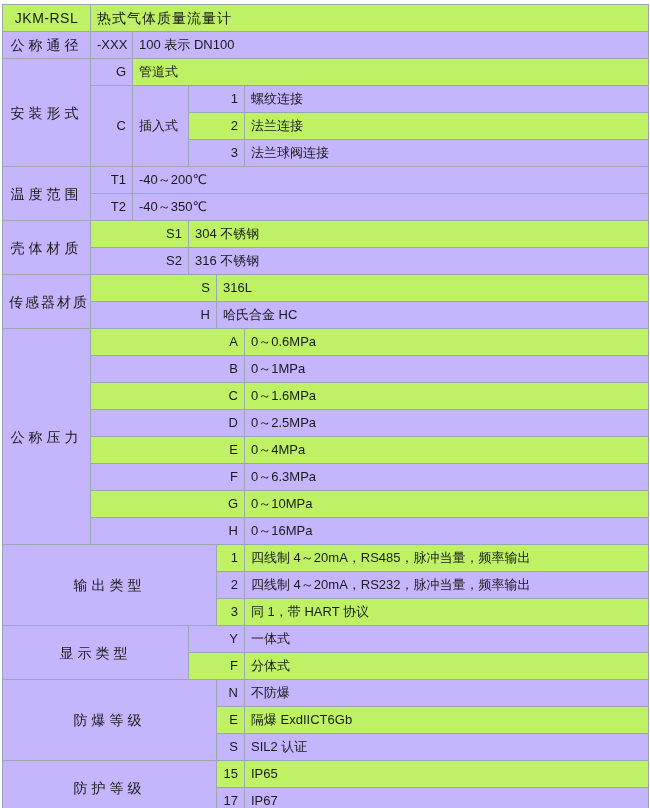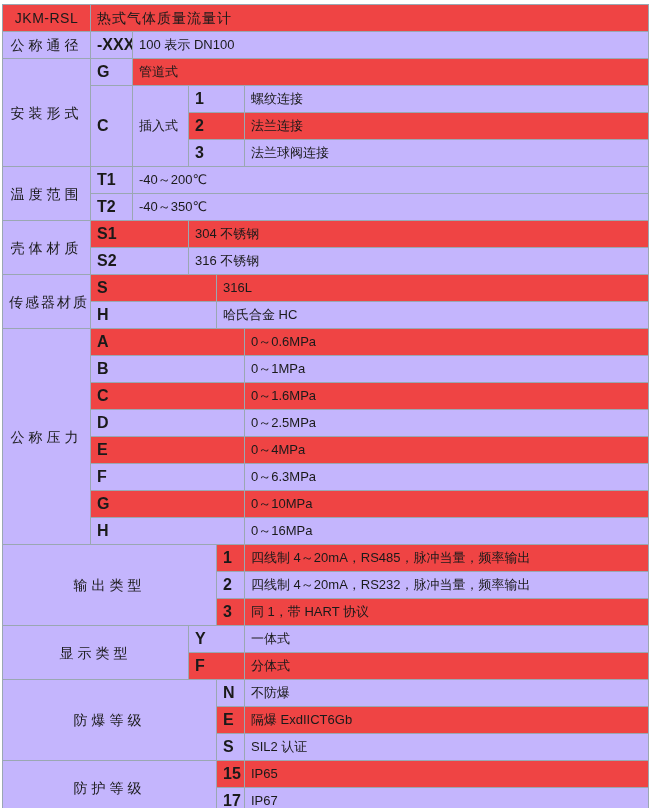--- a/index.html
+++ b/index.html
@@ -23,21 +23,21 @@
   }
   #spec-table td {
     border: 1px solid #9aa7b2;
     padding: 0 6px;
     height: 26px;
     line-height: 26px;
     white-space: nowrap;
     overflow: hidden;
   }
   
-  .shade { background: #ef4444; }
+  .shade { background: #bef264; }
   .plain { background: #c4b5fd; }
   .title-cell {
     text-align: left;
     font-size: 14px;
     letter-spacing: 1px;
   }
   .model-cell {
     text-align: center;
     font-size: 14px;
     letter-spacing: 0.5px;
@@ -47,23 +47,22 @@
     letter-spacing: 4px;
     font-size: 14px;
   }
   .rowlabel-tight {
     text-align: center;
     letter-spacing: 2px;
     font-size: 14px;
     margin-top: 37px;
   }
   .code {
-    text-align: left;
-    font-size: 16px;
-    font-weight: bold;
+    text-align: right;
+    font-size: 13px;
   }
   .desc {
     text-align: left;
     font-size: 13px;
     padding-left: 8px;
   }
 </style>
 </head>
 <body>
 

